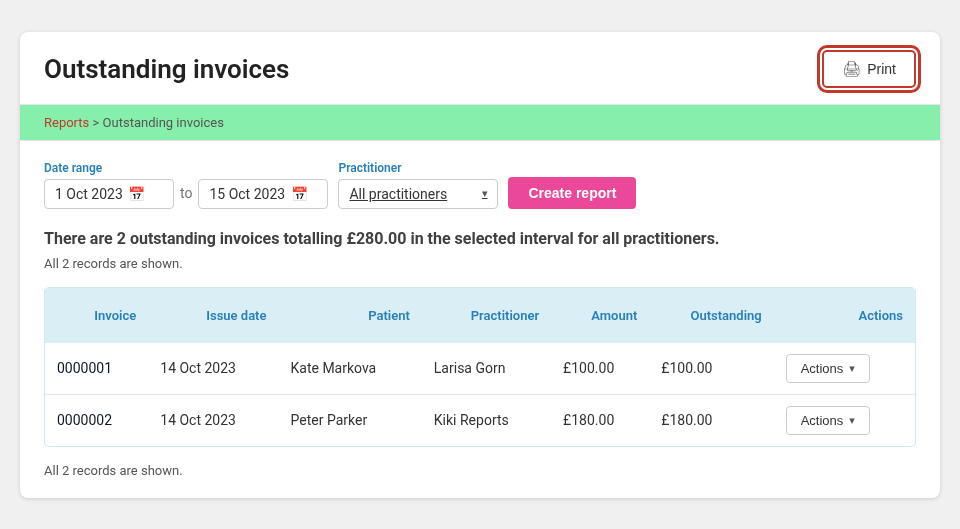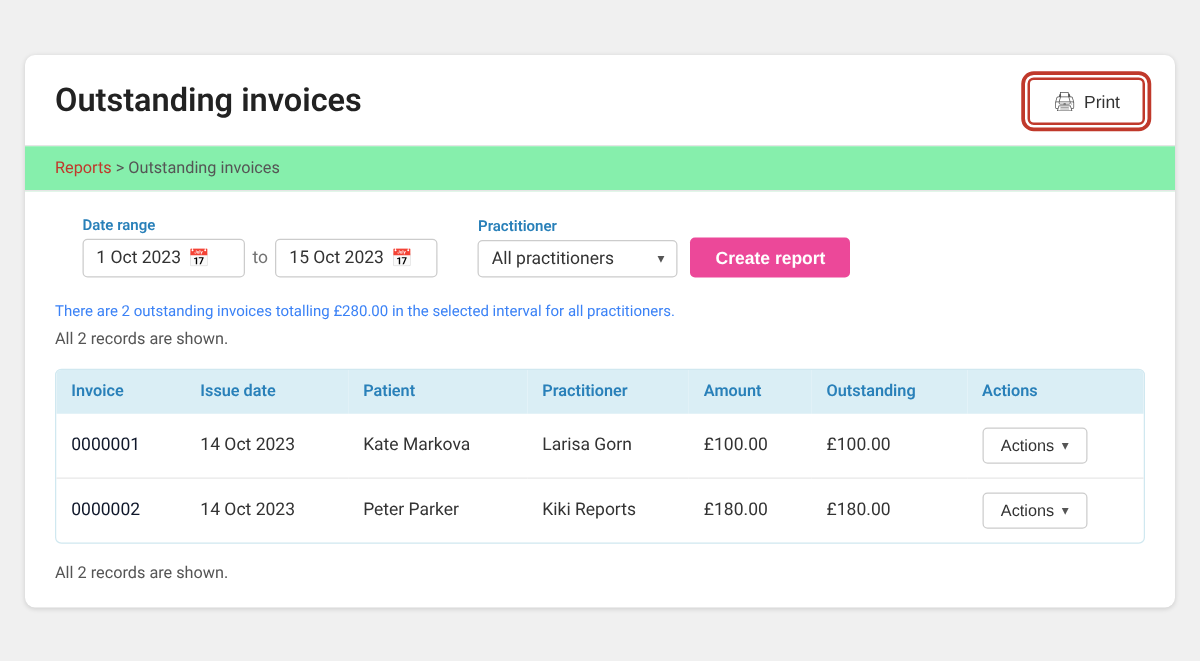--- a/index.html
+++ b/index.html
@@ -57,21 +57,21 @@
       text-decoration: none;
     }
     .breadcrumb span { color: #555; }
     .card-body { padding: 20px 24px; }
     .filters-row {
       display: flex;
       align-items: flex-end;
       gap: 10px;
       margin-bottom: 20px;
     }
-    .filter-group { display: flex; flex-direction: column; gap: 4px; margin-left: 22px; }
+    .filter-group { display: flex; flex-direction: column; gap: 4px; }
     .filter-label {
       font-size: 12px;
       font-weight: 600;
       color: #2980b9;
     }
     .date-input-wrap {
       display: flex;
       align-items: center;
       border: 1px solid #ccc;
       border-radius: 4px;
@@ -99,52 +99,54 @@
       border: 1px solid #ccc;
       border-radius: 4px;
       padding: 6px 10px;
       background: #fff;
       font-size: 14px;
       color: #333;
       gap: 6px;
       width: 160px;
       cursor: pointer;
       justify-content: space-between;
+      text-decoration: underline;
     }
     .create-btn {
       padding: 8px 20px;
       background: #ec4899;
       color: #fff;
       border: none;
       border-radius: 4px;
       font-size: 14px;
       font-weight: 600;
       cursor: pointer;
     }
     .summary-text {
-      font-size: 12px;
-      color: #3b82f6;
+      font-size: 16px;
+      color: #404040;
       margin-bottom: 8px;
+      font-weight: bold;
     }
     .records-text {
       font-size: 13px;
       color: #555;
       margin-bottom: 16px;
     }
     table {
       width: 100%;
       border-collapse: collapse;
       font-size: 14px;
     }
     thead tr {
       background: #daeef5;
     }
     thead th {
-      text-align: left;
-      padding: 10px 12px;
+      text-align: right;
+      padding: 20px 12px;
       color: #2980b9;
       font-weight: 600;
       font-size: 13px;
     }
     tbody tr {
       border-bottom: 1px solid #e8e8e8;
     }
     tbody tr:last-child { border-bottom: none; }
     tbody td {
       padding: 11px 12px;

